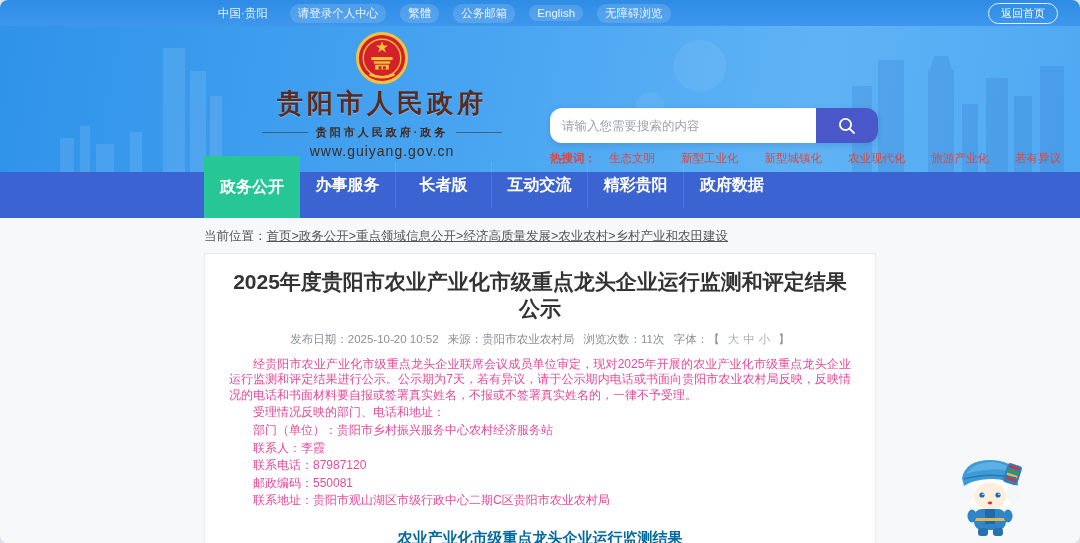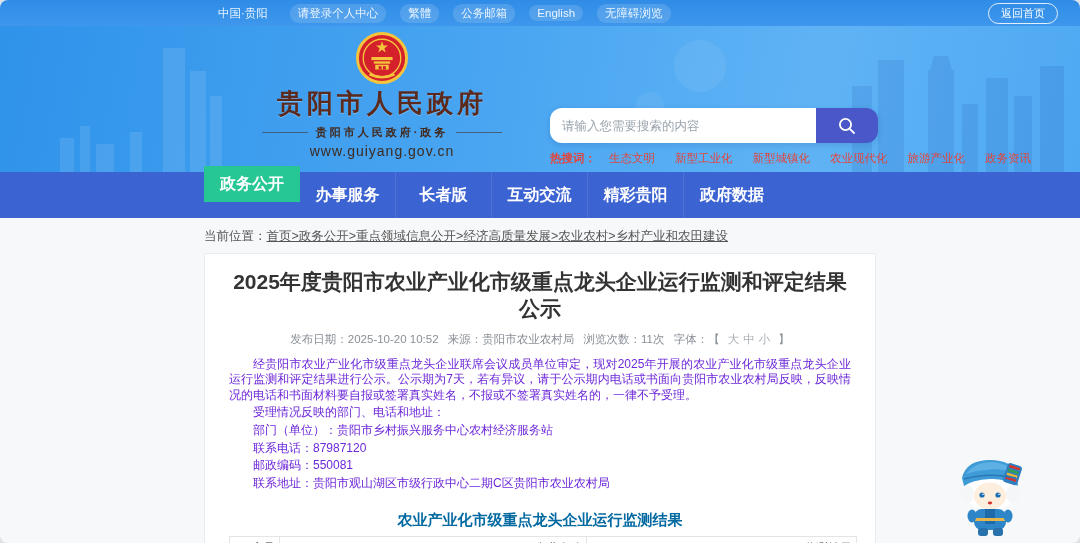--- a/index.html
+++ b/index.html
@@ -42,35 +42,35 @@
   .hot-label { color:#e2453c; font-size:11.5px; font-weight:bold; }
   .hot-word { color:#e2453c; font-size:11.5px; text-decoration:none; cursor:pointer; }
 
   
   .nav { position:relative; height:46px; background:#3c63d2; }
   .nav-inner { position:absolute; left:204px; bottom:0; display:flex; }
   .nav-tab { width:96px; height:46px; display:flex; align-items:center; justify-content:center;
              color:#fff; font-size:16px; font-weight:bold; text-decoration:none; cursor:pointer;
              border-right:1px solid rgba(255,255,255,.10); }
   .nav-tab:last-child { border-right:none; }
-  .nav-tab.active { background:#27c795; height:36px; margin-top:-6px; border-right:none; }
+  .nav-tab.active { background:#27c795; height:62px; margin-top:-6px; border-right:none; }
 
   
   .breadcrumb { margin:10px 0 8px 204px; font-size:12.5px; color:#555; }
   .breadcrumb .crumb-path { color:#555; cursor:pointer;text-decoration:underline; }
 
   
   .card { position:relative; margin-left:204px; width:672px; min-height:300px; background:#fff;
           border:1px solid #e9ecef; padding:14px 24px 30px; }
   .art-title { text-align:center; font-size:21px; font-weight:bold; color:#333; line-height:1.3; }
   .meta { margin-top:9px; text-align:center; font-size:11.5px; color:#8a9097; }
   .meta span { margin:0 3px; }
   .fsize { color:#aab0b6; cursor:pointer; margin:0 2px; text-decoration:none; }
   .paras { margin-top:10px; }
-  .paras p { font-size:12px; color:#6d28d9; line-height:1.3; text-indent:2em; margin-bottom:2px; text-align:justify; }
+  .paras p { font-size:12px; color:#ec4899; line-height:1.3; text-indent:2em; margin-bottom:2px; text-align:justify; }
   .tcaption { margin-top:20px; text-align:center; font-size:15px; font-weight:bold; color:#0369a1; }
   table.result { width:628px; margin:6px auto 0; border-collapse:collapse; table-layout:fixed; }
   table.result th, table.result td { border:1px solid #e2e5e8; font-size:12px; color:#333;
           text-align:right; height:24px; padding:2px 4px; font-weight:normal; }
   table.result col.c1 { width:8%; } table.result col.c2 { width:49%; } table.result col.c3 { width:43%; }
 
   
   .mascot { position:absolute; left:952px; top:452px; cursor:pointer; }
 </style>
 </head>
@@ -142,28 +142,28 @@
         <input type="text" placeholder="请输入您需要搜索的内容" style="">
         <button class="search-btn">
           <svg width="20" height="20" viewBox="0 0 20 20">
             <circle cx="8.5" cy="8.5" r="5.6" fill="none" stroke="#fff" stroke-width="1.8"></circle>
             <line x1="12.8" y1="12.8" x2="17" y2="17" stroke="#fff" stroke-width="1.8" stroke-linecap="round"></line>
           </svg>
         </button>
       </div>
       <div class="hot-row">
         <span class="hot-label">热搜词：</span>
-        <span style="display:flex;gap:20px;font-family:Liberation Mono, monospace;">
+        <span style="display:flex;gap:26px;font-family:Liberation Mono, monospace;">
 
         <a class="hot-word">生态文明</a>
             <a class="hot-word">新型工业化</a>
             <a class="hot-word">新型城镇化</a>
             <a class="hot-word">农业现代化</a>
             <a class="hot-word">旅游产业化</a>
-            <a class="hot-word">政务资讯</a>
+            <a class="hot-word">若有异议</a>
           </span>
       </div>
     </div>
   </div>
 
   <nav class="nav">
     <div class="nav-inner">
 
         <a class="nav-tab active">政务公开</a>
         <a class="nav-tab">办事服务</a>
@@ -185,20 +185,21 @@
       <span>来源：贵阳市农业农村局</span>
       <span>浏览次数：11次</span>
       <span>字体：【</span><span><a class="fsize">大</a><a class="fsize">中</a><a class="fsize">小</a></span><span>】</span>
     </div>
 
     <div class="paras">
 
     <p>经贵阳市农业产业化市级重点龙头企业联席会议成员单位审定，现对2025年开展的农业产业化市级重点龙头企业运行监测和评定结果进行公示。公示期为7天，若有异议，请于公示期内电话或书面向贵阳市农业农村局反映，反映情况的电话和书面材料要自报或签署真实姓名，不报或不签署真实姓名的，一律不予受理。</p>
         <p>受理情况反映的部门、电话和地址：</p>
         <p>部门（单位）：贵阳市乡村振兴服务中心农村经济服务站</p>
+        <p>联系人：李霞</p>
         <p>联系电话：87987120</p>
         <p>邮政编码：550081</p>
         <p>联系地址：贵阳市观山湖区市级行政中心二期C区贵阳市农业农村局</p>
       </div>
 
     <div class="tcaption">农业产业化市级重点龙头企业运行监测结果</div>
     <table class="result">
       <colgroup>
           <col class="c1">
           <col class="c2">

